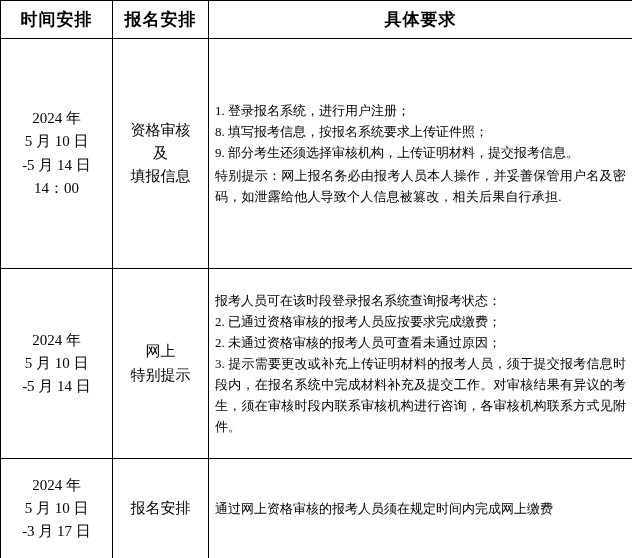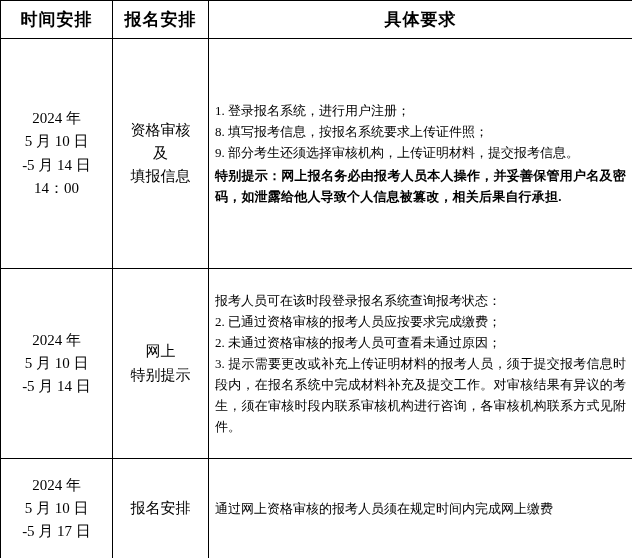--- a/index.html
+++ b/index.html
@@ -55,21 +55,21 @@
     text-align: left;
     font-size: 13px;
     line-height: 1.62;
   }
   .line { display: block; }
   .hang {
     display: block;
     text-align: justify;
   }
   .notice {
-    font-weight: bold;
+    font-weight: normal;
     display: block;
     margin-top: 1px;
     text-align: justify;
     letter-spacing: 0.2px;
   }
   .row-1 td { height: 230px; }
   .row-2 td { height: 190px; }
   .row-3 td { height: 100px; }
 </style>
 </head>
@@ -126,21 +126,21 @@
           <span class="hang">2. 已通过资格审核的报考人员应按要求完成缴费；</span>
           <span class="hang">2. 未通过资格审核的报考人员可查看未通过原因；</span>
           <span class="hang">3. 提示需要更改或补充上传证明材料的报考人员，须于提交报考信息时段内，在报名系统中完成材料补充及提交工作。对审核结果有异议的考生，须在审核时段内联系审核机构进行咨询，各审核机构联系方式见附件。</span>
         </td>
       </tr>
 
       <tr class="row-3">
         <td class="time-cell">
           <span class="line">2024 年</span>
           <span class="line">5 月 10 日</span>
-          <span class="line">-5 月 17 日</span>
+          <span class="line">-3 月 17 日</span>
         </td>
         <td class="arrange-cell">
           <span class="line">报名安排</span>
         </td>
         <td class="detail-cell">
           <span class="hang">通过网上资格审核的报考人员须在规定时间内完成网上缴费</span>
         </td>
       </tr>
 
     </tbody>

